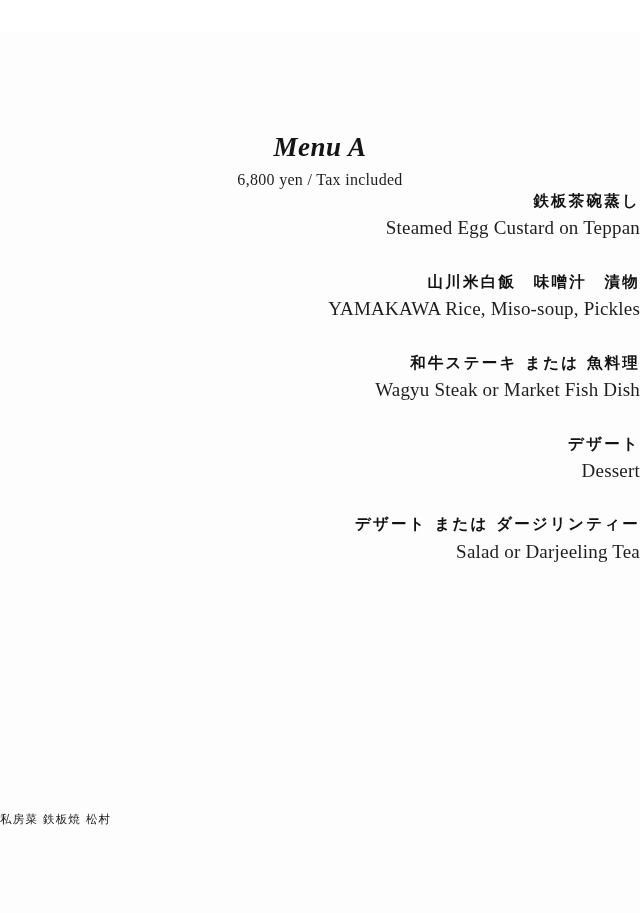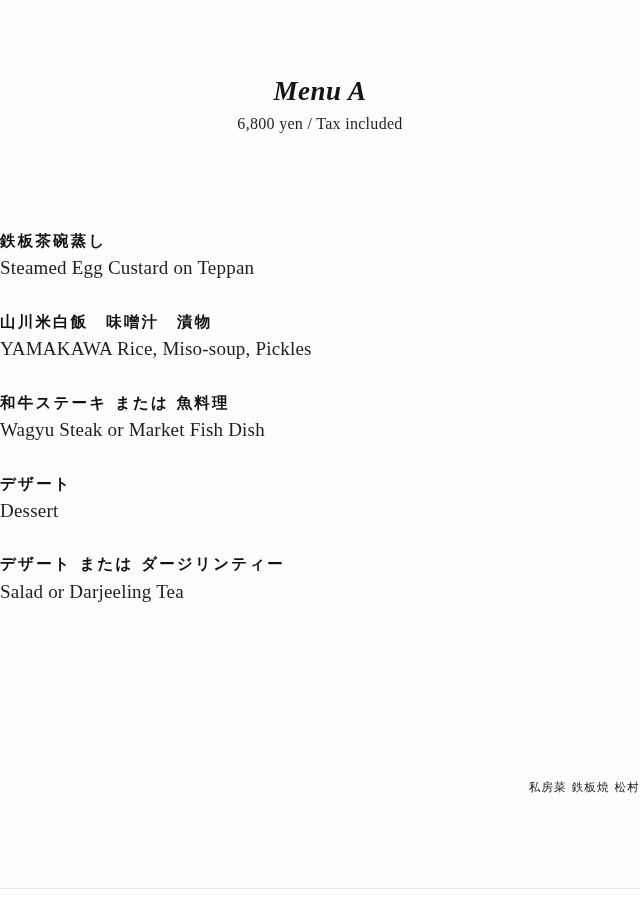--- a/index.html
+++ b/index.html
@@ -18,21 +18,22 @@
   .page {
     position: relative;
     width: 640px;
     height: 913px;
     background: #fdfdfd;
     box-sizing: border-box;
   }
 
   .menu-header {
     text-align: center;
-    padding-top: 76px;
+    padding-top: 100px;
+    margin-top: 32px;
   }
 
   .menu-title {
     font-family: "Liberation Serif", serif;
     font-style: italic;
     font-weight: bold;
     font-size: 27px;
     letter-spacing: 0.5px;
     color: #141414;
     margin: 0 0 8px 0;
@@ -40,22 +41,21 @@
 
   .menu-price {
     font-family: "Liberation Serif", serif;
     font-size: 16px;
     color: #1d1d1d;
     letter-spacing: 0.3px;
     margin: 0;
   }
 
   .course-list {
-    margin-top: 96px;
-    text-align: left;
+    text-align: right;
   }
 
   .course-item {
     margin-bottom: 28px;
   }
 
   .course-jp {
     font-family: "DejaVu Serif", serif;
     font-weight: bold;
     font-size: 15.5px;
@@ -72,21 +72,21 @@
     letter-spacing: 0.2px;
     line-height: 1.4;
     margin: 0;
   }
 
   .menu-footer {
     position: absolute;
     left: 0;
     right: 0;
     top: 780px;
-    text-align: right;
+    text-align: left;
   }
 
   .footer-text {
     font-family: "DejaVu Serif", serif;
     font-size: 11.5px;
     letter-spacing: 1.2px;
     color: #1a1a1a;
     margin: 0;
   }
 

